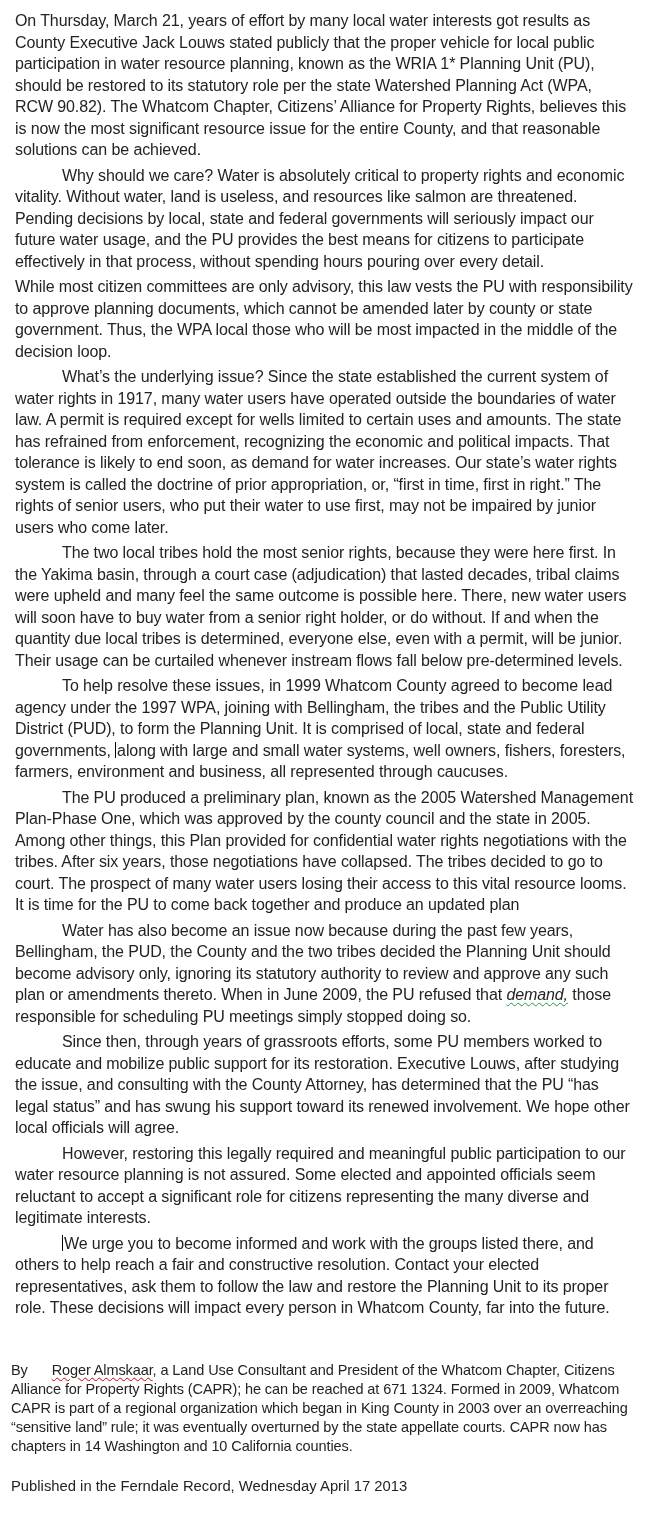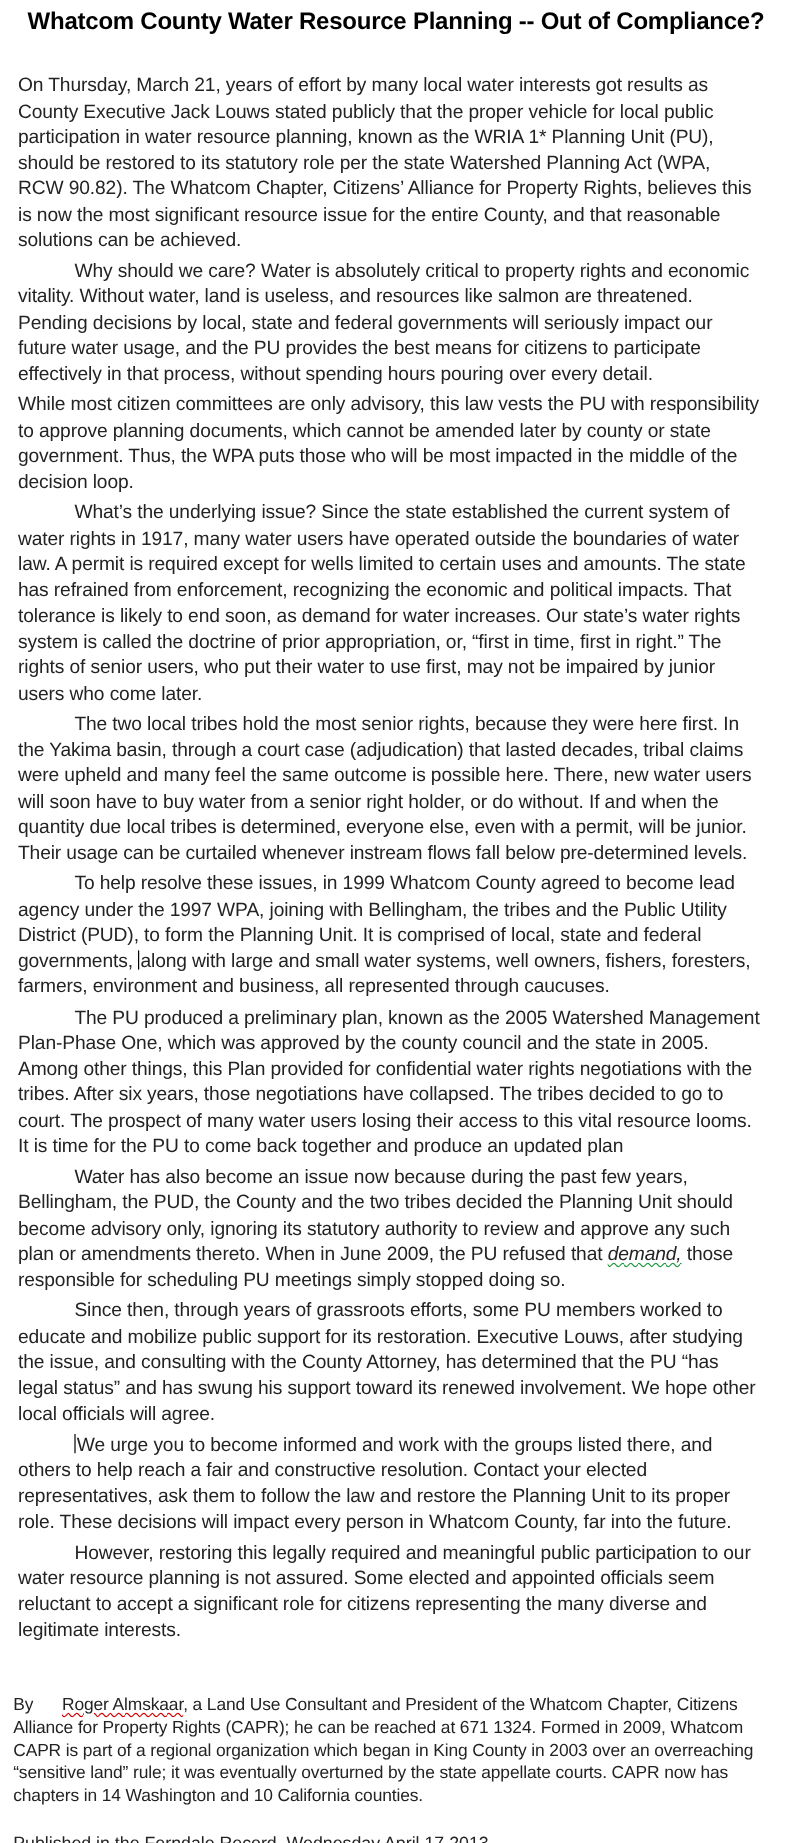--- a/index.html
+++ b/index.html
@@ -67,34 +67,33 @@
     line-height: 19px;
     margin-top: 21px;
   }
   .published-line.first { margin-top: 27px; }
 </style>
 </head>
 <body>
 
 <div class="page">
 
-  <h1 class="doc-title">Whatcom County Water Resource Planning -- Out of Compliance?</h1>
 
   <div class="body-text" id="article-body">
       <p><span>On Thursday, March 21, years of effort by many local water interests got results as County Executive Jack Louws stated publicly that the proper vehicle for local public participation in water resource planning, known as the WRIA 1* Planning Unit (PU), should be restored to its statutory role per the state Watershed Planning Act (WPA, RCW 90.82). The Whatcom Chapter, Citizens’ Alliance for Property Rights, believes this is now the most significant resource issue for the entire County, and that reasonable solutions can be achieved.</span></p>
       <p class="indent"><span>Why should we care? Water is absolutely critical to property rights and economic vitality. Without water, land is useless, and resources like salmon are threatened. Pending decisions by local, state and federal governments will seriously impact our future water usage, and the PU provides the best means  for citizens to participate effectively in that process, without spending hours pouring over every detail.</span></p>
-      <p><span>While most citizen committees are only advisory, this law vests the PU with responsibility to approve planning documents, which cannot be amended later by county or state government. Thus, the WPA puts those who will be most impacted in the middle of the decision loop.</span></p>
+      <p><span>While most citizen committees are only advisory, this law vests the PU with responsibility to approve planning documents, which cannot be amended later by county or state government. Thus, the WPA local those who will be most impacted in the middle of the decision loop.</span></p>
       <p class="indent"><span>What’s the underlying issue? Since the state established the current system of water rights in 1917, many water users have operated outside the boundaries of water law. A permit is required except for wells limited to certain uses and amounts. The state has refrained from enforcement, recognizing the economic and political impacts. That tolerance is likely to end soon, as demand for water increases. Our state’s water rights system is called the doctrine of prior appropriation, or, “first in time, first in right.” The rights of senior users, who put their water to use first, may not be impaired by junior users who come later.</span></p>
       <p class="indent"><span>The two local tribes hold the most senior rights, because they were here first. In the Yakima basin, through a court case (adjudication) that lasted decades, tribal claims were upheld and many feel the same outcome is possible here. There, new water users will soon have to buy water from a senior right holder, or do without. If and when the quantity due local tribes is determined, everyone else, even with a permit, will be junior. Their usage can be curtailed whenever instream flows fall below pre-determined levels.</span></p>
       <p class="indent"><span>To help resolve these issues, in 1999 Whatcom County agreed to become lead agency under the 1997 WPA, joining with Bellingham, the tribes and the Public Utility District (PUD), to form the Planning Unit.  It is comprised of local, state and federal governments, </span><span class="caret"></span><span>along with large and small water systems, well owners, fishers, foresters, farmers, environment and business, all represented through caucuses.</span></p>
       <p class="indent"><span>The PU produced a preliminary plan, known as the 2005 Watershed Management Plan-Phase One, which was approved by the county council and the state in 2005. Among other things, this Plan provided for confidential water rights negotiations with the tribes. After six years, those negotiations have collapsed. The tribes decided to go to court. The prospect of many water users losing their access to this vital resource looms. It is time for the PU to come back together and produce an updated plan</span></p>
       <p class="indent"><span>Water has also become an issue now because during the past few years, Bellingham, the PUD, the County and the two tribes decided the Planning Unit should become advisory only, ignoring its statutory authority to review and approve any such plan or amendments thereto. When in June 2009, the PU refused that </span><span class="squiggle-green">demand,</span><span> those responsible for scheduling PU meetings simply stopped doing so.</span></p>
       <p class="indent"><span>Since then, through years of grassroots efforts, some PU members worked to educate and mobilize public support for its restoration.  Executive Louws, after studying the issue, and consulting with the County Attorney, has determined that the PU “has legal status” and has swung his support toward its renewed involvement. We hope other local officials will agree.</span></p>
+      <p class="indent"><span>However, restoring this legally required and meaningful public participation to our water resource planning is not assured. Some elected and appointed officials seem reluctant to accept a significant role for citizens representing the many diverse and legitimate interests.</span></p>
       <p class="indent"><span class="caret"></span><span>We urge you to become informed and work with the groups listed there, and others to help reach a fair and constructive resolution. Contact your elected representatives, ask them to follow the law and restore the Planning Unit to its proper role. These decisions will impact every person in Whatcom County, far into the future.</span></p>
-      <p class="indent"><span>However, restoring this legally required and meaningful public participation to our water resource planning is not assured. Some elected and appointed officials seem reluctant to accept a significant role for citizens representing the many diverse and legitimate interests.</span></p>
     </div>
 
   <div class="byline" id="byline"><span>By </span><span class="squiggle-red">Roger Almskaar</span><span>, a Land Use Consultant and President of the Whatcom Chapter, Citizens Alliance for Property Rights (CAPR); he can be reached at 671 1324. Formed in 2009, Whatcom CAPR is part of a regional organization which began in King County in 2003 over an overreaching “sensitive land” rule; it was eventually overturned by the state appellate courts. CAPR now has chapters in 14 Washington and 10 California counties.</span></div>
 
 
   <p class="published-line">Published in the Ferndale Record, Wednesday April 17 2013</p>
 
 </div>
 
 </body></html>

